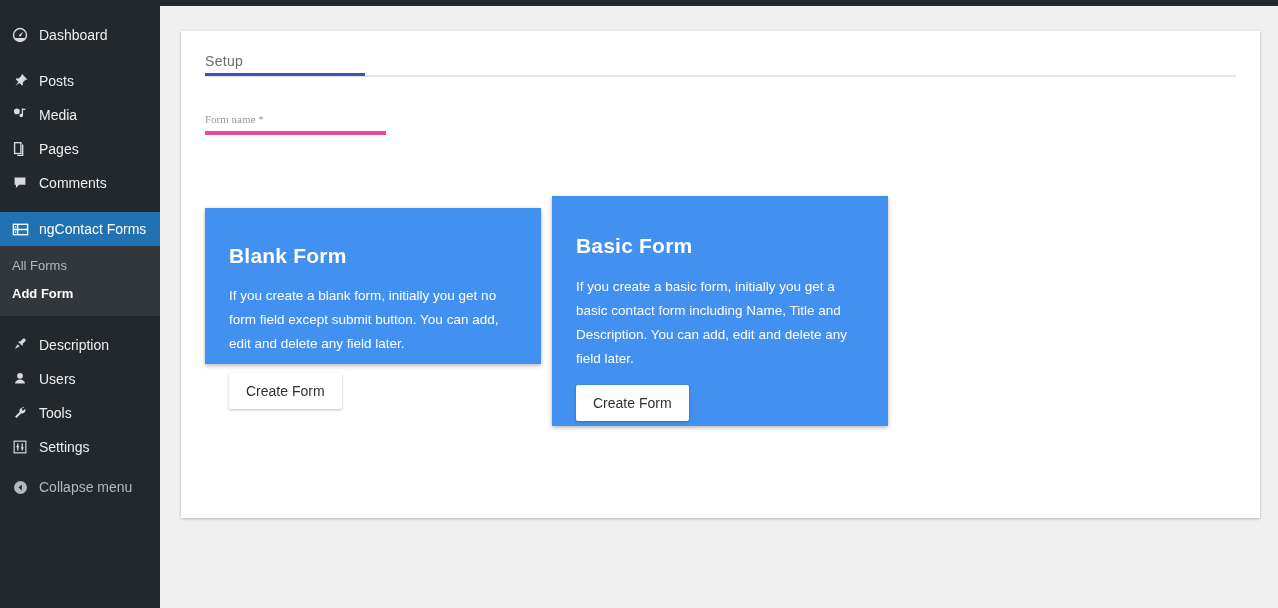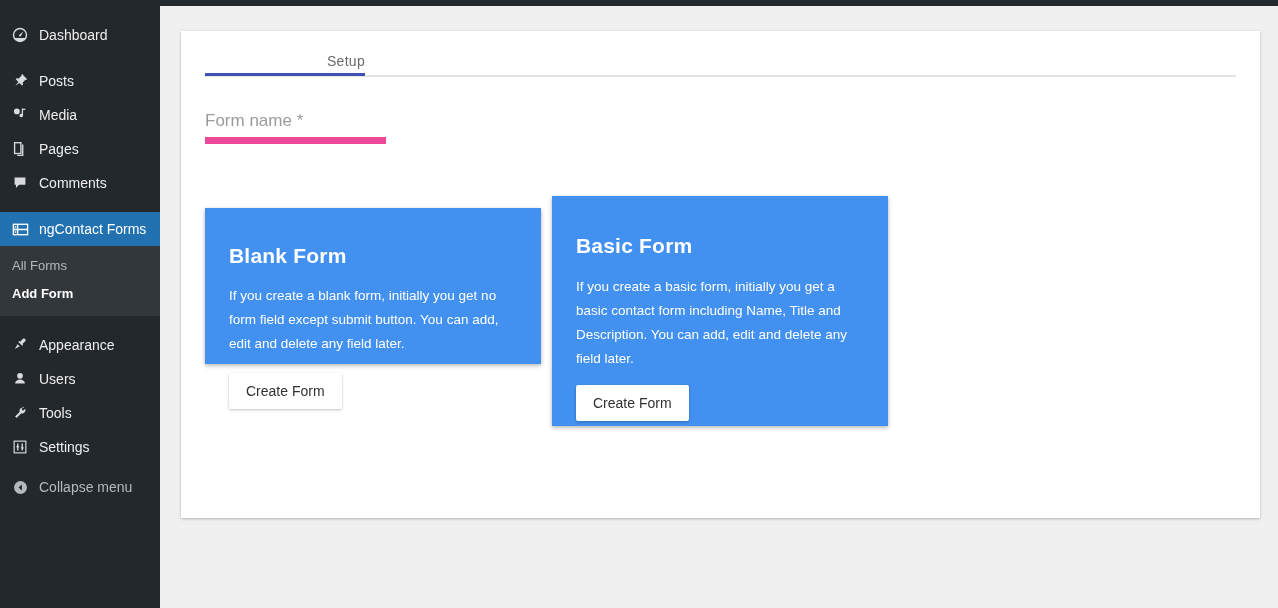--- a/index.html
+++ b/index.html
@@ -100,44 +100,44 @@
   
   .tabbar {
     position: absolute; left: 24px; top: 44px;
     width: 1031px; height: 2px;
     background: #e4e4e4;
   }
   .tab {
     position: absolute;
     left: 24px; top: 22px;
     width: 160px;
-    text-align: right;
+    text-align: left;
     font-size: 14px;
     color: #6b6b6b;
     letter-spacing: .3px;
     cursor: pointer;
   }
   .tab-underline {
     position: absolute; left: 24px; top: 42px;
     width: 160px; height: 3px;
     background: #3f51b5;
   }
 
   
   .field {
     position: absolute; left: 24px; top: 78px;
     width: 181px;
   }
   .field input {
     width: 181px;
     border: none;
-    border-bottom: 7px solid #ec4899;
+    border-bottom: 4px solid #ec4899;
     outline: none;
-    font-family: Liberation Sans, sans-serif;
-    font-size: 17px;
+    font-family: Liberation Serif, serif;
+    font-size: 11px;
     color: #333;
     padding: 2px 0 6px 0;
     background: transparent;
   }
   .field input::placeholder { color: #9b9b9b; }
 
   
   .card {
     position: absolute;
     background: #4290f0;
@@ -257,21 +257,21 @@
         <span>Add Form</span>
       </div>
     </div>
 
     <div class="menu-item gap">
       <span class="ico">
         <svg width="18" height="18" viewBox="0 0 20 20" fill="#d8dadd">
           <path d="M15.6 3.2a1.8 1.8 0 00-2.5 0L10 6.3l-.8-.8-1.1 1.1 4.3 4.3 1.1-1.1-.8-.8 3.1-3.1a1.8 1.8 0 00-.2-2.7zM7.3 9.1l-3 5.4 5.4-3-2.4-2.4z"></path>
         </svg>
       </span>
-      <span>Appearance</span>
+      <span>Description</span>
     </div>
 
 
     <div class="menu-item">
       <span class="ico">
         <svg width="18" height="18" viewBox="0 0 20 20" fill="#d8dadd">
           <circle cx="10" cy="6.5" r="3.2"></circle>
           <path d="M10 10.6c-3 0-5.4 1.9-5.4 4.3h10.8c0-2.4-2.4-4.3-5.4-4.3z"></path>
         </svg>
       </span>

